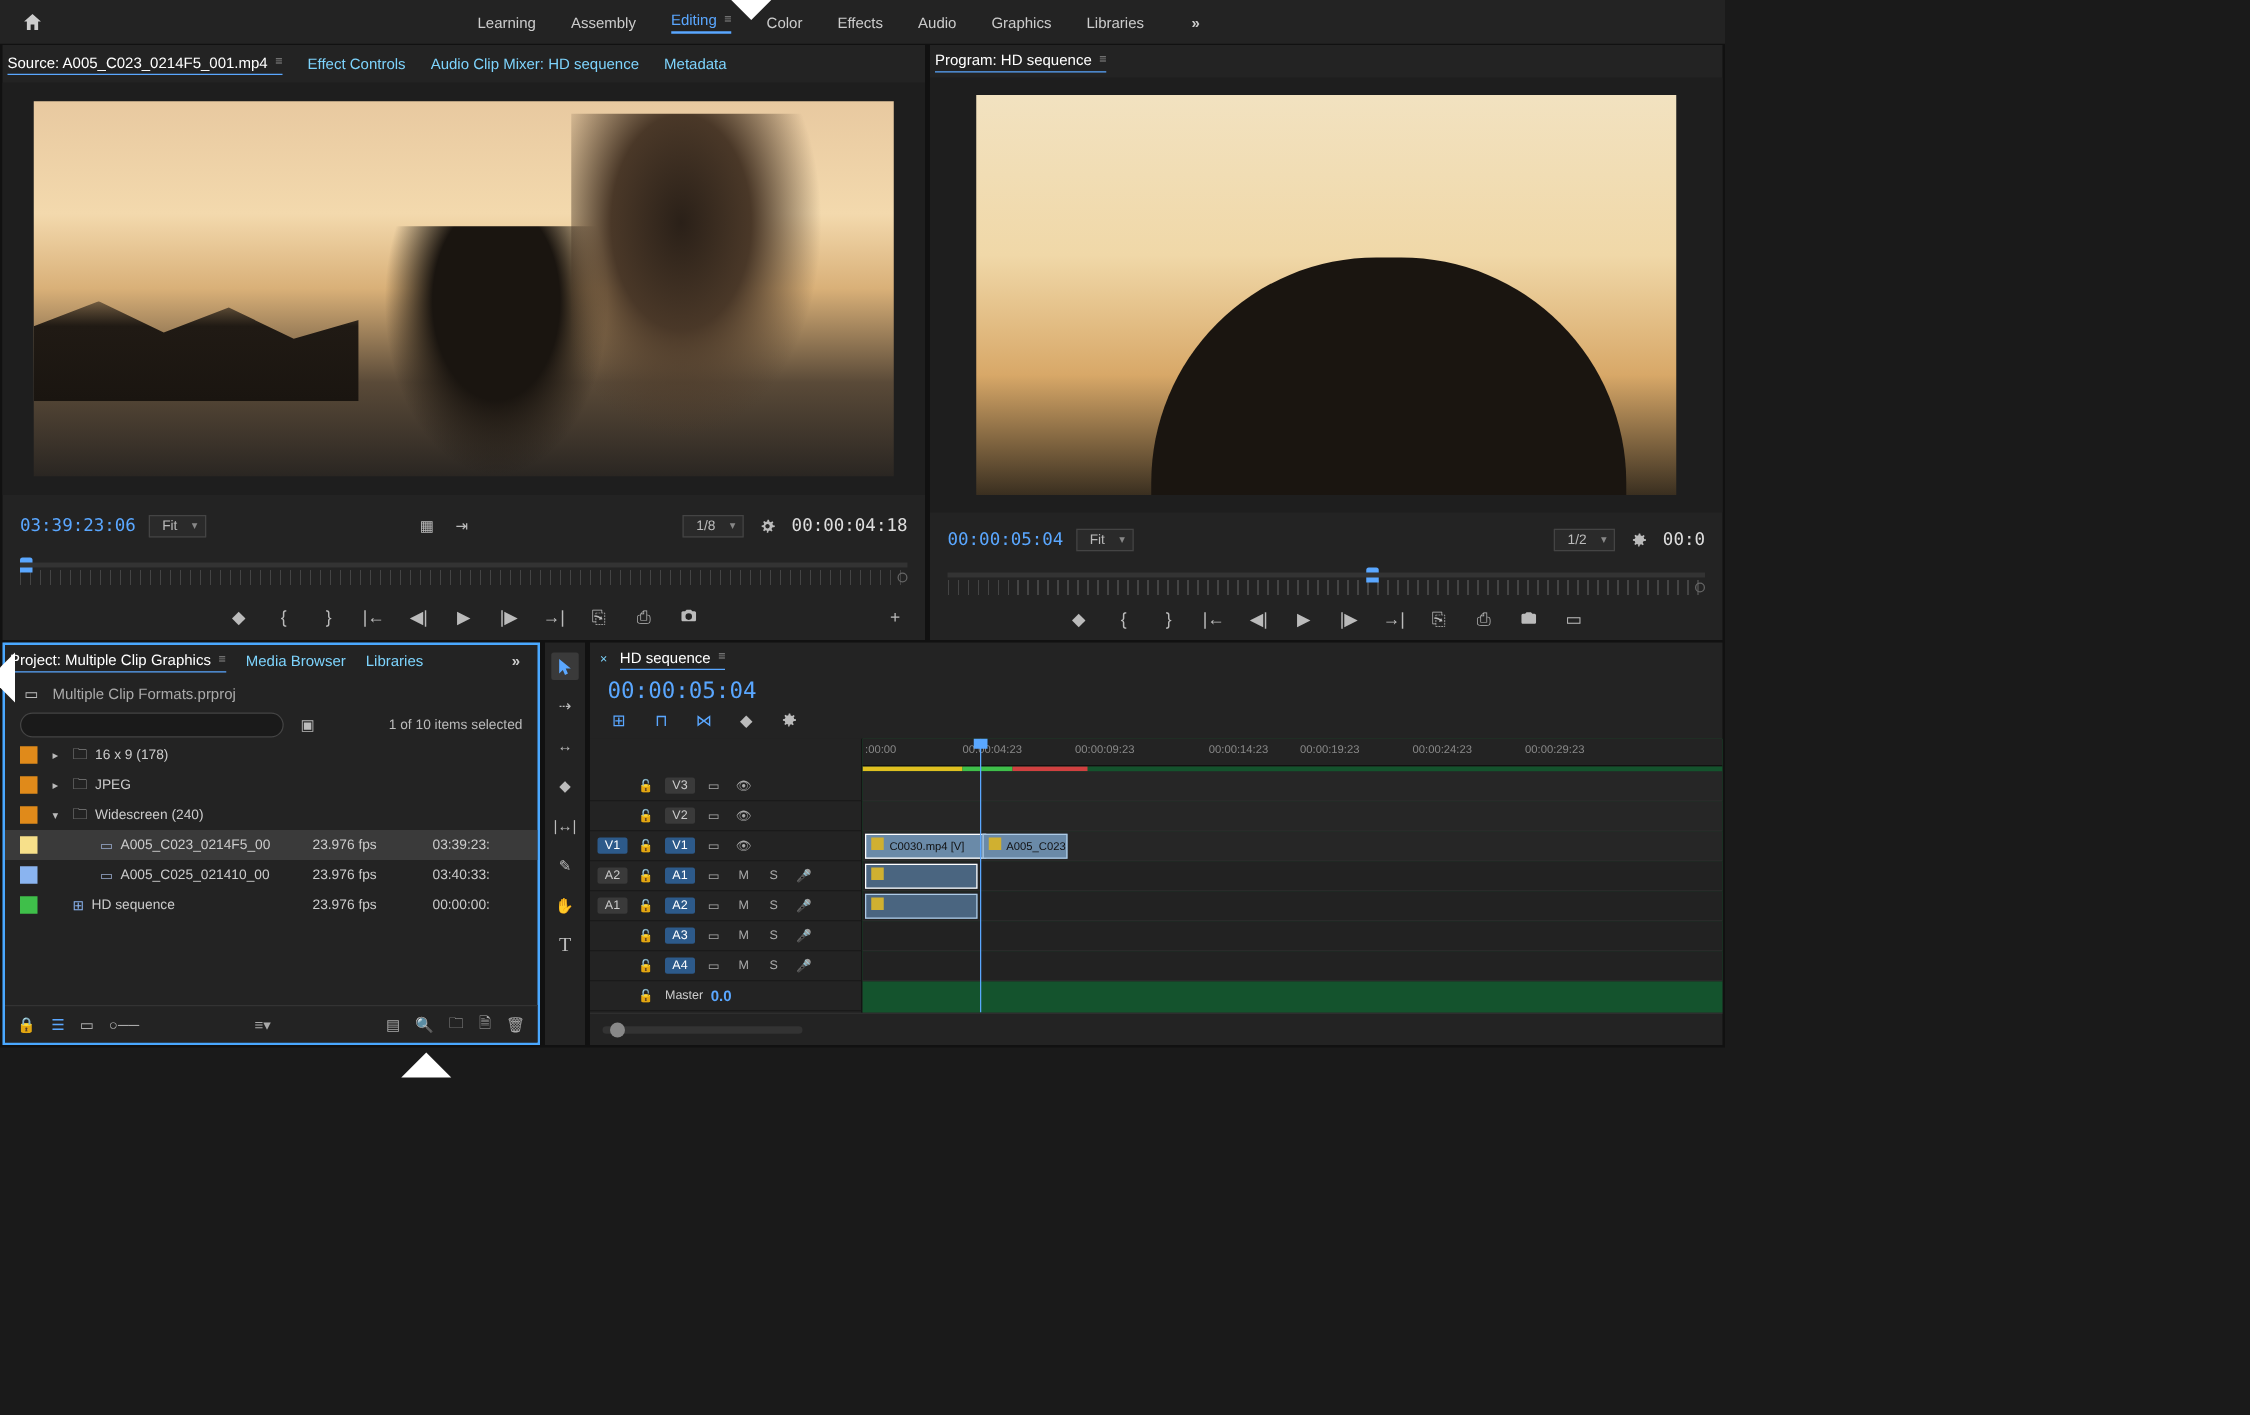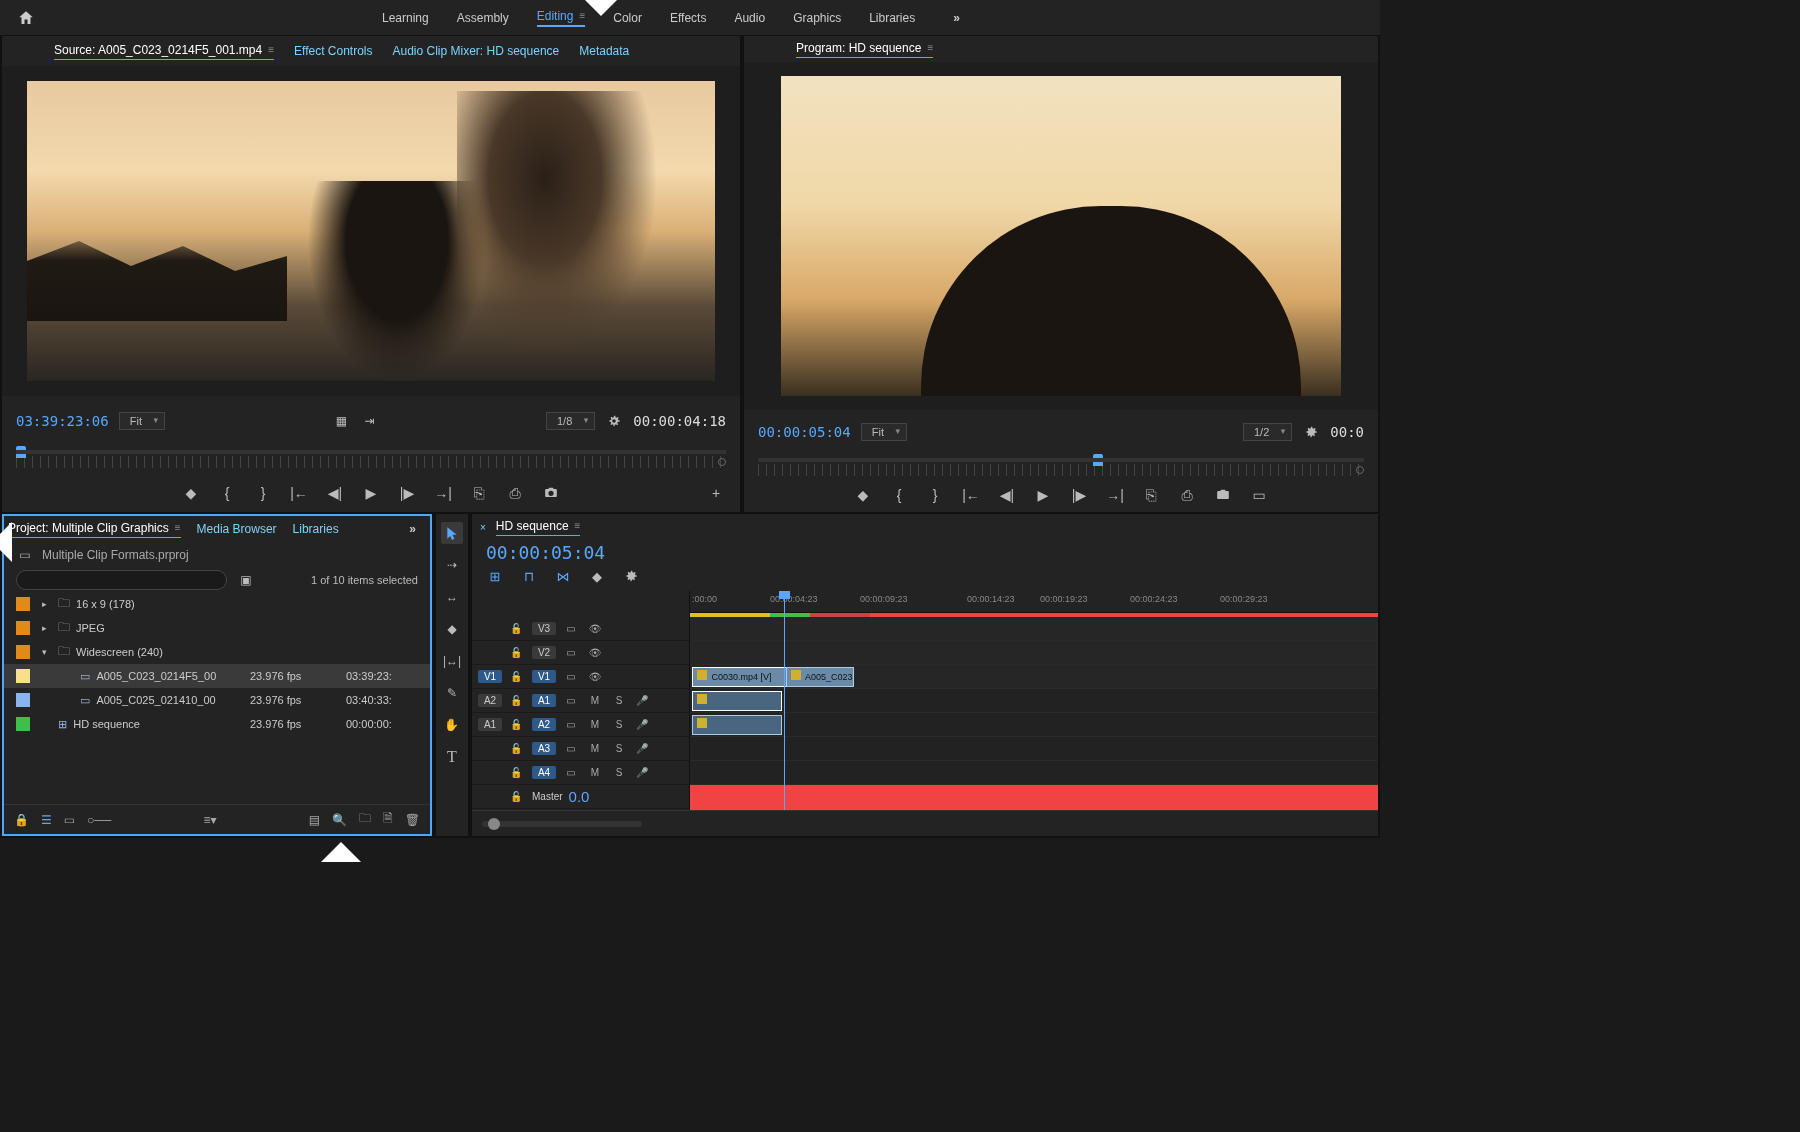--- a/index.html
+++ b/index.html
@@ -58,21 +58,20 @@
   .source-panel { width: 738px; }
   .program-panel { flex: 1; }
 
   .panel-tabs {
     display: flex;
     align-items: center;
     height: 30px;
     padding: 0 4px;
     gap: 20px;
     font-size: 12px;
-    margin-left: 48px;
   }
   .panel-tab { color: #7dd3fc; cursor: pointer; display: flex; align-items: center; gap: 6px; }
   .panel-tab.active { color: #fff; border-bottom: 1px solid #5aa7ff; padding-bottom: 2px; }
   .menu-indicator { color: #888; font-size: 10px; }
 
   .monitor {
     flex: 1;
     display: flex;
     justify-content: center;
     align-items: center;
@@ -190,21 +189,21 @@
   .tl-toolrow { display: flex; gap: 16px; }
   .tl-toolrow .ctrl-icon { font-size: 13px; }
 
   .tl-area { flex: 1; display: flex; position: relative; }
   .tl-trackhead { width: 218px; background: #232323; border-right: 1px solid #111; }
   .th-row { height: 24px; display: flex; align-items: center; gap: 6px; padding: 0 6px; border-bottom: 1px solid #1a1a1a; font-size: 10px; }
   .th-lbl { width: 24px; text-align: center; background: #3a3a3a; border-radius: 2px; padding: 1px 0; }
   .th-lbl.src { background: #2d5a8a; color: #fff; }
   .th-tog { width: 18px; display: flex; justify-content: center; color: #aaa; cursor: pointer; }
 
-  .tl-tracks { flex: 1; position: relative; background: #ef4444; overflow: hidden; }
+  .tl-tracks { flex: 1; position: relative; background: #14532d; overflow: hidden; }
   .tl-ruler { height: 22px; background: #232323; display: flex; padding-left: 2px; font-size: 9px; color: #888; position: relative; border-bottom: 1px solid #111; }
   .tl-ruler span { position: absolute; top: 3px; }
   .tl-colorbar { height: 4px; display: flex; }
   .cb-y { flex: 0 0 80px; background: #e0c020; }
   .cb-g { flex: 0 0 40px; background: #3fbf4a; }
   .cb-r { flex: 0 0 60px; background: #d04040; }
   .tl-track { height: 24px; border-bottom: 1px solid #2a2a2a; position: relative; }
   .tl-track.v { background: #262626; }
   .tl-track.a { background: #222; }
   .clip { position: absolute; top: 2px; height: 20px; background: #6a8aa8; border: 1px solid #aecbe6; font-size: 9px; color: #111; padding: 2px 4px; overflow: hidden; white-space: nowrap; }
@@ -551,21 +550,21 @@
           <span class="th-lbl src">A4</span>
           <span class="th-tog">▭</span>
           <span class="th-tog">M</span>
           <span class="th-tog">S</span>
           <span class="th-tog">🎤</span>
         </div>
         <div class="th-row">
           <span style="width:24px"></span>
           <span class="th-tog">🔓</span>
           <span>Master</span>
-          <span style="color:#5aa7ff; font-size:15px;">0.0</span>
+          <span style="color:#5aa7ff; font-size:12px;font-weight:bold;">0.0</span>
         </div>
       </div>
 
       <div class="tl-tracks">
         <div class="tl-ruler">
           <span style="left:2px">:00:00</span>
           <span style="left:80px">00:00:04:23</span>
           <span style="left:170px">00:00:09:23</span>
           <span style="left:277px">00:00:14:23</span>
           <span style="left:350px">00:00:19:23</span>

